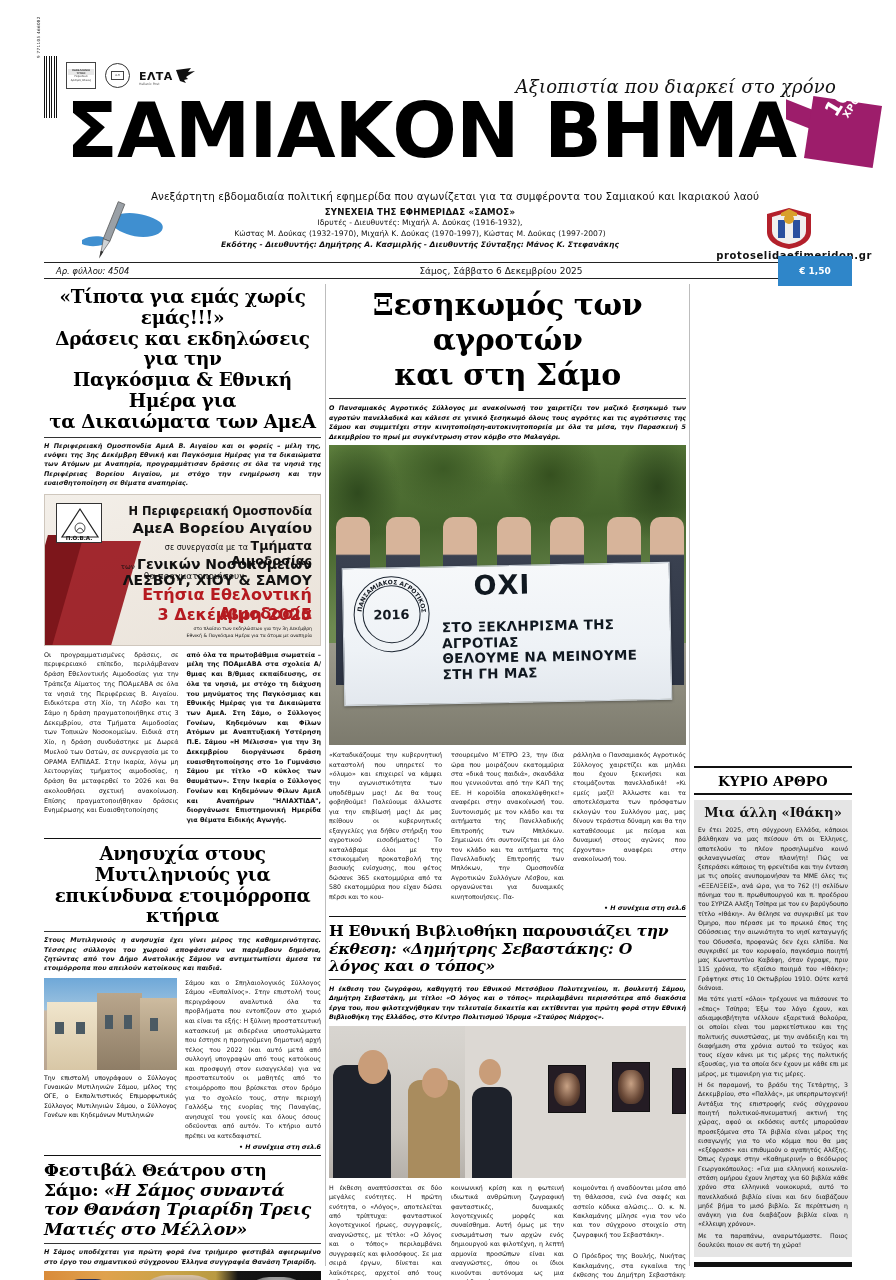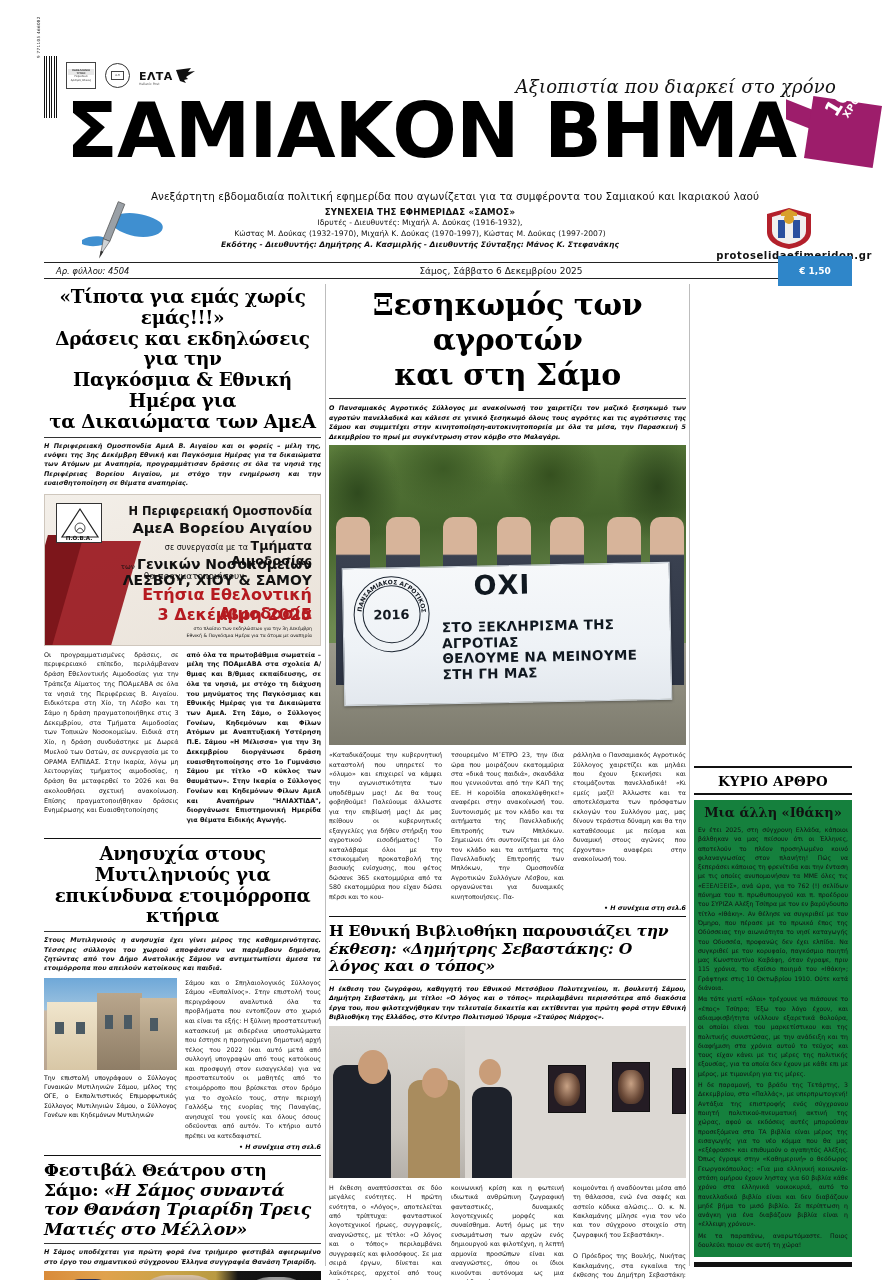--- a/index.html
+++ b/index.html
@@ -247,21 +247,21 @@
   .theater .figC { position:absolute; left:33%; top:4%; width:32%; height:96%;
     background:linear-gradient(180deg,#d9c2a8 0%,#6a5a4c 32%,#3b3a3e 60%,#2b2a2e 100%); border-radius:36% 36% 0 0;}
   .theater .figR { position:absolute; right:2%; top:6%; width:28%; height:94%;
     background:radial-gradient(ellipse at 50% 32%, #efefef 0%, #8c8c8c 38%, #0e0e0e 72%); border-radius:40% 40% 0 0;}
 
   
   .kyrio {
     font-family:"DejaVu Serif", serif; font-weight:bold; font-size:13.4px;
     text-align:center; letter-spacing:.2px; margin:3px 0 4px;
   }
-  .ithaki-box { background:#15803d; padding:5px 4px 6px; }
+  .ithaki-box { background:#e5e5e5; padding:5px 4px 6px; }
   .ithaki-title {
     font-family:"DejaVu Serif", serif; font-weight:bold; font-size:13px;
     text-align:center; color:#111;
   }
   .ithaki-body { font-size:6.2px; line-height:1.5; text-align:justify; color:#111; margin-top:5px;}
   .ithaki-body p { margin:0 0 2px; }
 
   .blackbar { height:5px; background:#111; margin-top:5px; }
 </style>
 </head>

